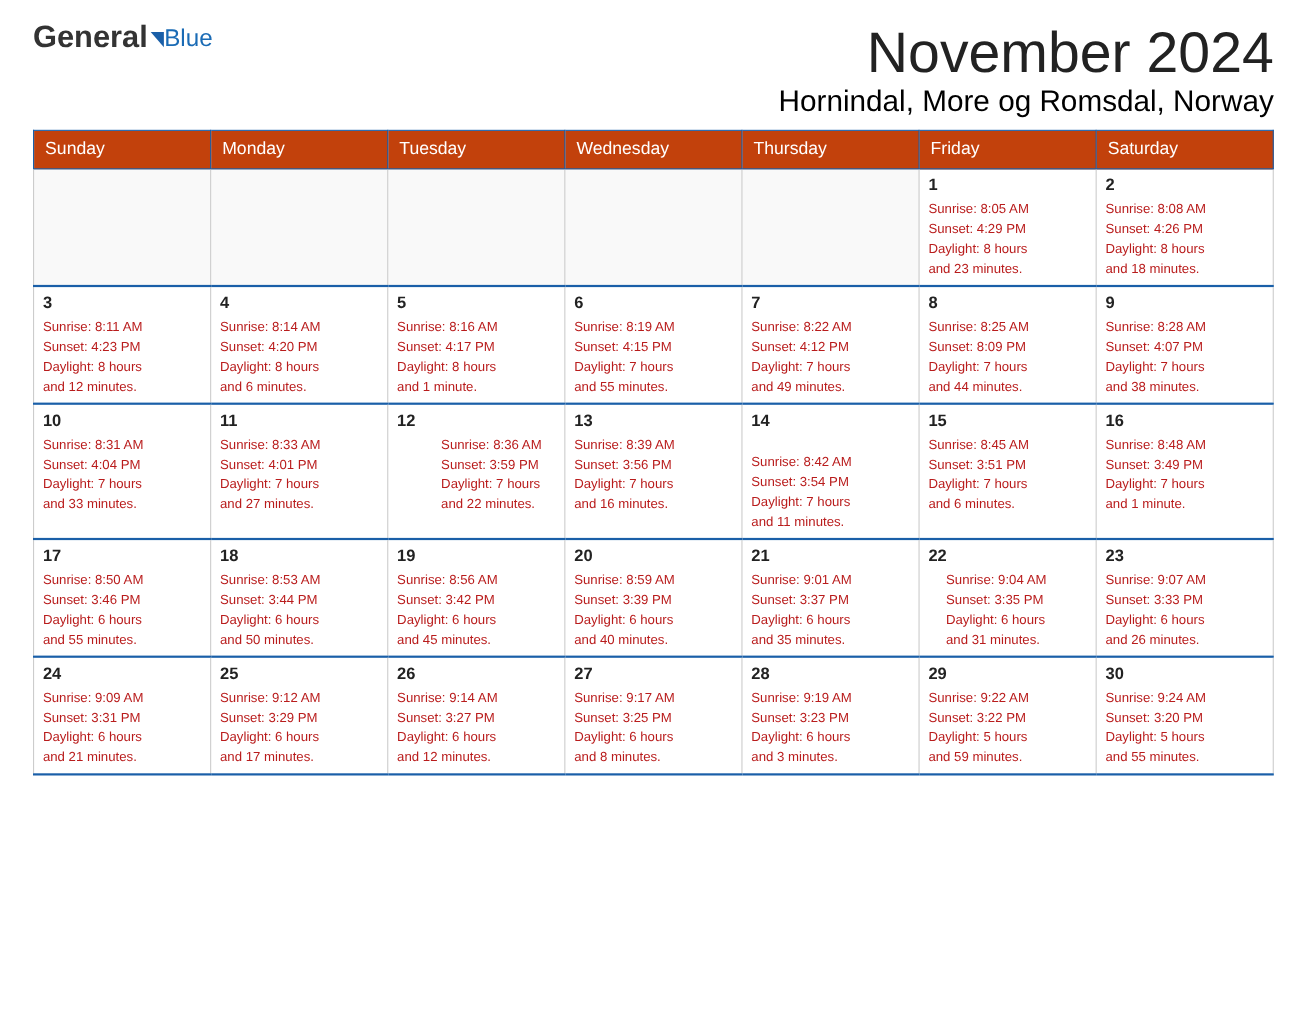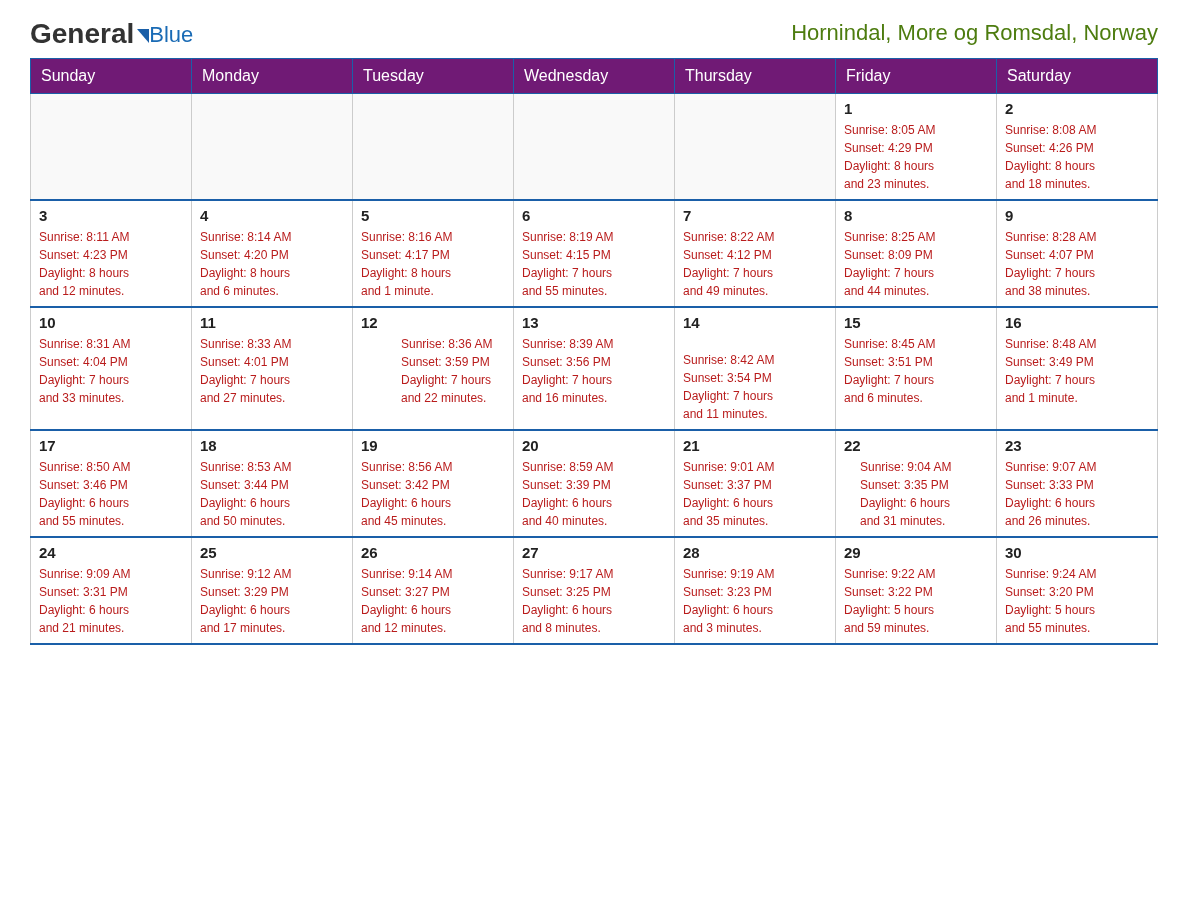--- a/index.html
+++ b/index.html
@@ -36,31 +36,31 @@
     .title-block {
       text-align: right;
     }
     .title-block h1 {
       font-size: 52px;
       font-weight: normal;
       color: #222;
       line-height: 1.1;
     }
     .title-block h2 {
-      font-size: 22px;
+      font-size: 27px;
       font-weight: normal;
-      color: #4d7c0f;
+      color: #000000;
     }
     .calendar {
       width: 100%;
       border-collapse: collapse;
       margin-top: 10px;
     }
     .calendar th {
-      background-color: #701a75;
+      background-color: #c2410c;
       color: #fff;
       font-size: 16px;
       font-weight: normal;
       padding: 8px 10px;
       text-align: left;
       border: 1px solid #1a5fa8;
     }
     .calendar td {
       border: 1px solid #ccc;
       vertical-align: top;
@@ -91,20 +91,21 @@
 <body>
 
 <div class="header">
   <div class="logo">
     <div class="logo-text">
       General<span style="display:inline-block; width:0; height:0; border-left:12px solid transparent; border-right:0px solid transparent; border-top:14px solid #1a5fa8; margin-left:3px; vertical-align:middle;"></span>
     </div>
     <div class="logo-line">Blue</div>
   </div>
   <div class="title-block">
+    <h1>November 2024</h1>
     <h2>Hornindal, More og Romsdal, Norway</h2>
   </div>
 </div>
 
 <table class="calendar">
   <thead>
     <tr>
       <th>Sunday</th>
       <th>Monday</th>
       <th>Tuesday</th>

